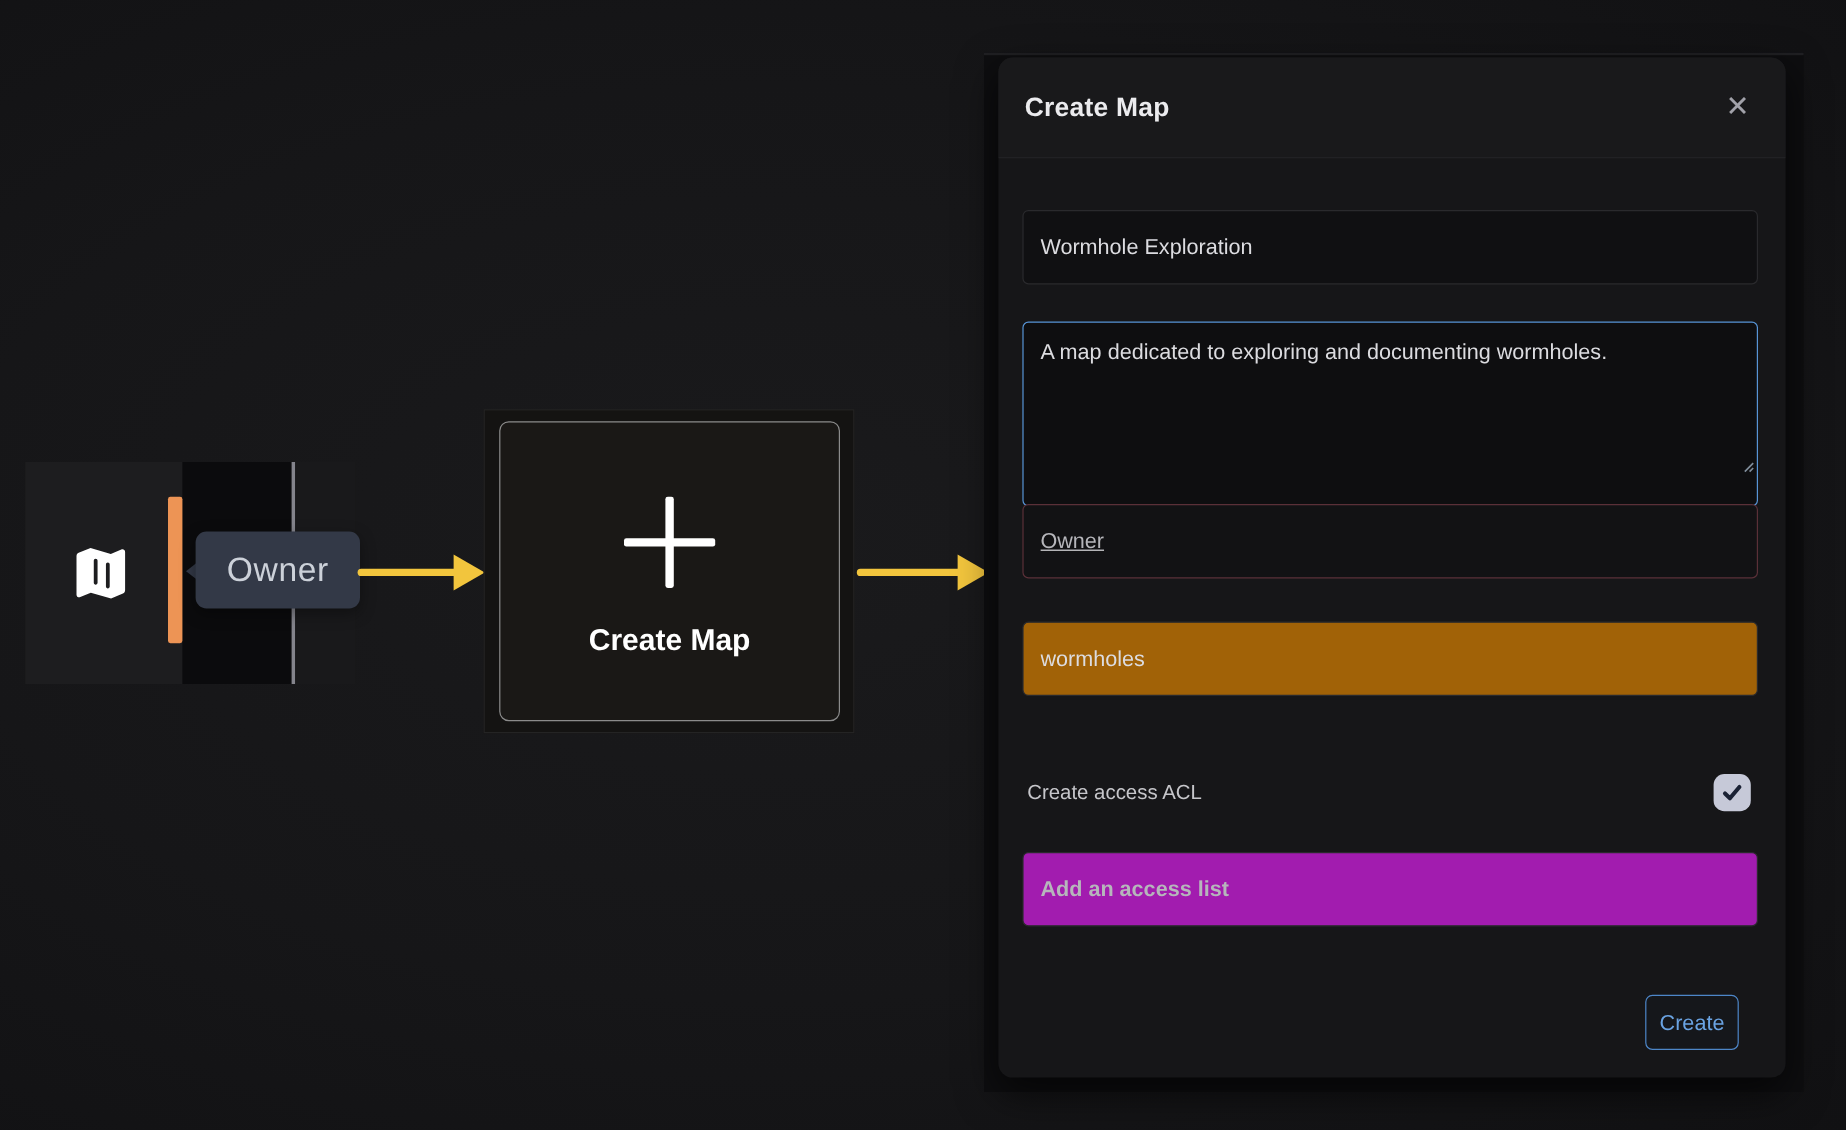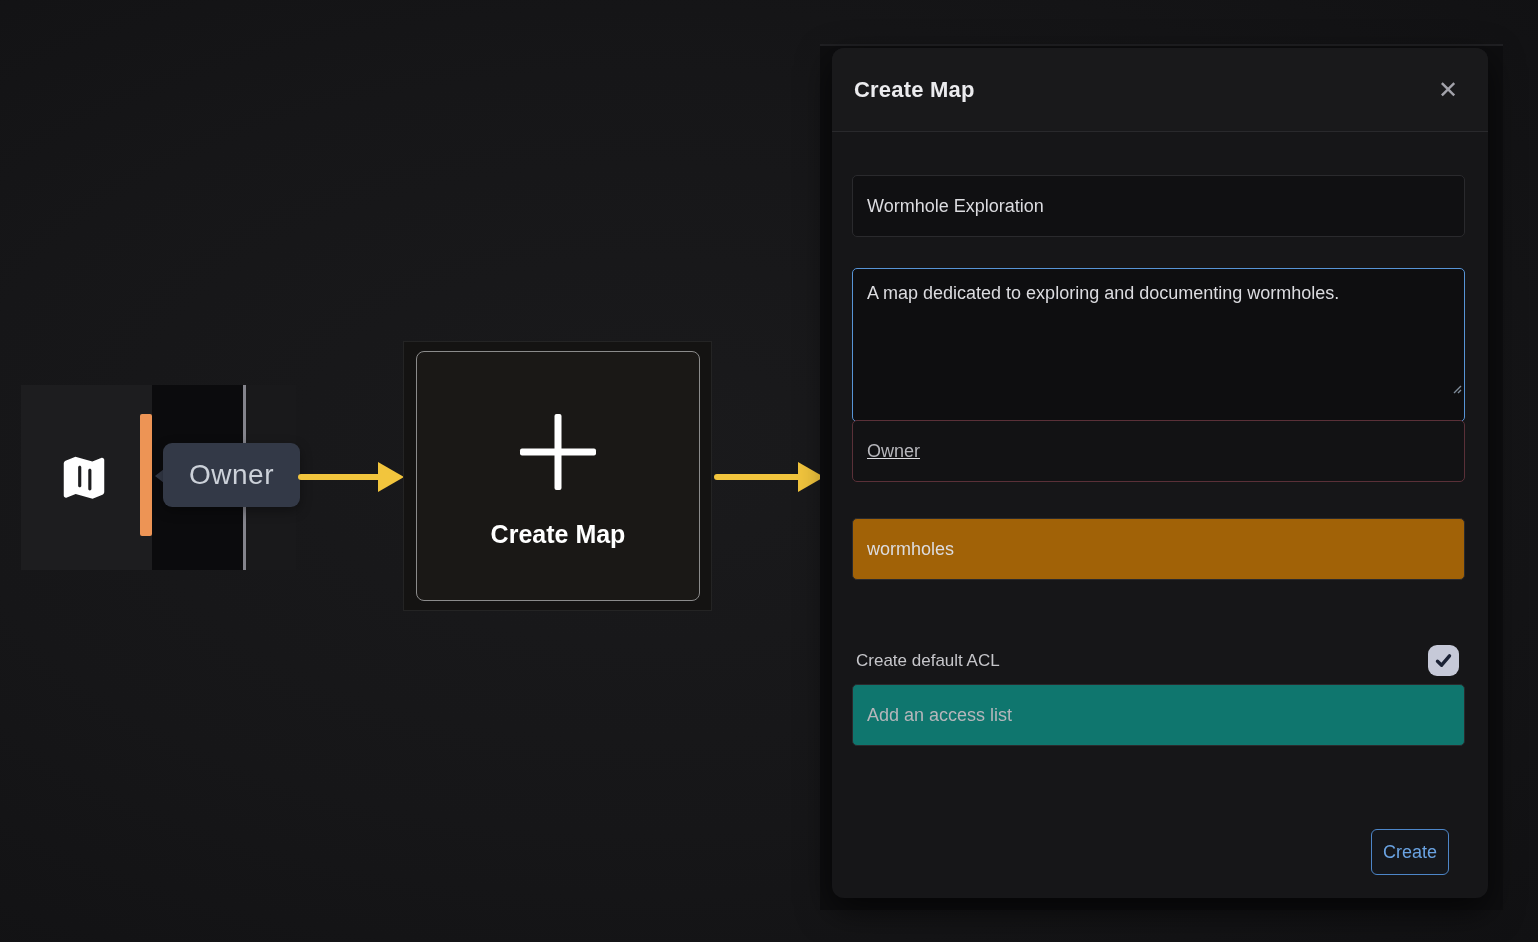--- a/index.html
+++ b/index.html
@@ -161,21 +161,21 @@
     top: 220px; height: 154px;
     border: 1.5px solid #5794d6;
     background: #0e0e10;
     padding: 12px 14px;
     resize: none;
     line-height: 1.35;
   }
   .resize-grip { position: absolute; left: 618px; top: 334px; width: 12px; height: 12px; pointer-events: none; }
   .owner-field { top: 372px; border-color: #5a3038; background: #121214; text-decoration: underline; }
   .tags-field  { top: 470px; background: #a16207; }
-  .access-field{ top: 636px; background: #0f766e; }
+  .access-field{ top: 662px; background: #a21caf; font-weight: bold; }
 
   .acl-row { position: absolute; left: 24px; top: 596px; width: 609px; height: 34px; }
   .acl-label { position: absolute; left: 0; top: 7px; color: #c6c6ca; font-size: 17px; }
   .acl-checkbox {
     position: absolute; right: 6px; top: 1px;
     width: 31px; height: 31px;
     background: #c6c9d8;
     border-radius: 9px;
     display: flex; align-items: center; justify-content: center;
     cursor: pointer;
@@ -247,21 +247,21 @@
     <textarea class="field desc-field" style="">A map dedicated to exploring and documenting wormholes.</textarea>
     <svg class="resize-grip" viewBox="0 0 12 12">
       <path d="M11 4 4 11 M11 8 8 11" stroke="#7f8c9a" stroke-width="1.4" fill="none"></path>
     </svg>
 
     <input class="field owner-field" type="text" placeholder="Owner" style="">
 
     <input class="field tags-field" type="text" value="wormholes" style="">
 
     <div class="acl-row">
-      <span class="acl-label">Create default ACL</span>
+      <span class="acl-label">Create access ACL</span>
       <div class="acl-checkbox">
         <svg width="19" height="19" viewBox="0 0 19 19">
           <path d="M3.5 10.2 7.6 14.2 15.5 4.8" stroke="#1b2235" stroke-width="3.4" fill="none" stroke-linecap="round" stroke-linejoin="round"></path>
         </svg>
       </div>
     </div>
 
     <input class="field access-field" type="text" placeholder="Add an access list" style="">
 
     <button class="create-btn">Create</button>

